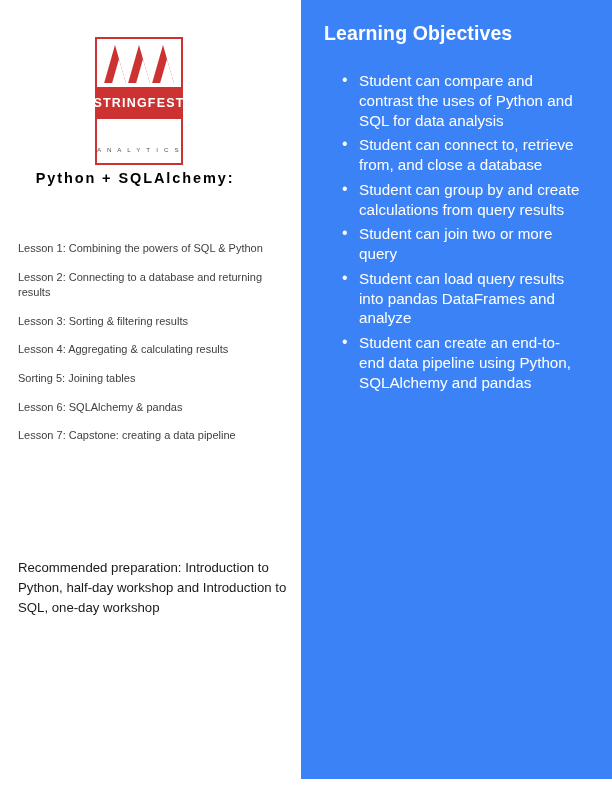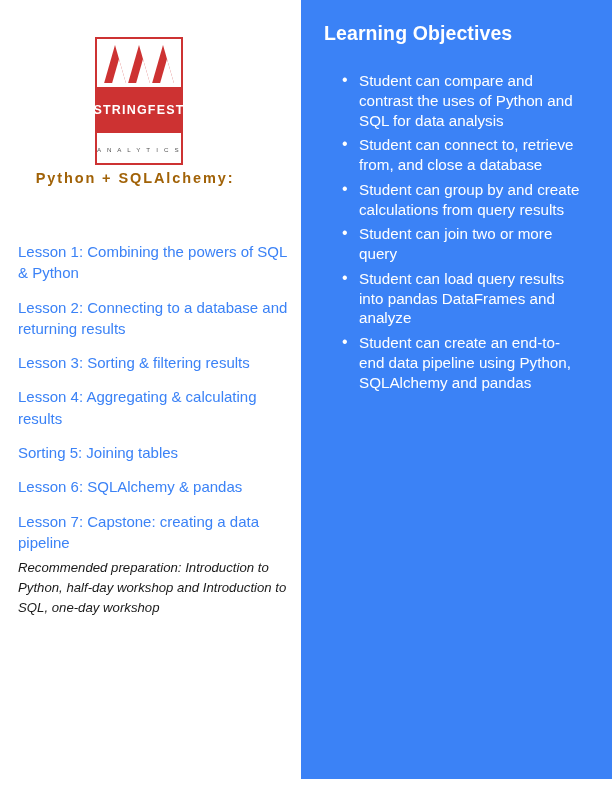--- a/index.html
+++ b/index.html
@@ -96,21 +96,21 @@
     height: 48px;
     overflow: hidden;
     background: #ffffff;
   }
   .logo-top svg { display: block; }
   .logo-band {
     position: absolute;
     top: 50px;
     left: 2px;
     right: 2px;
-    height: 46px;
+    height: 32px;
     background: #cd3232;
     color: #ffffff;
     font-size: 12.5px;
     font-weight: bold;
     letter-spacing: 1.2px;
     display: flex;
     align-items: center;
     justify-content: center;
   }
   .logo-sub {
@@ -127,49 +127,48 @@
     justify-content: center;
   }
 
   
   .doc-title {
     position: absolute;
     top: 168px;
     left: 0;
     width: 270px;
     text-align: center;
-    color: #a16207;
+    color: #000000;
     font-size: 14.5px;
     font-weight: bold;
     letter-spacing: 1.9px;
     line-height: 1.45;
   }
   .doc-title span { display: block; }
 
   
   .lessons {
     position: absolute;
     top: 241px;
     left: 18px;
     width: 272px;
   }
   .lesson {
-    color: #3b82f6;
-    font-size: 15px;
+    color: #404040;
+    font-size: 11px;
     line-height: 1.42;
     margin-bottom: 13px;
   }
   .prep {
     position: absolute;
     top: 558px;
     left: 18px;
     width: 275px;
     color: #1a1a1a;
     font-size: 13.2px;
-    font-style: italic;
     line-height: 1.50;
   }
 </style>
 </head>
 <body>
 
 <div class="page">
 
   <div class="left-col">
 

